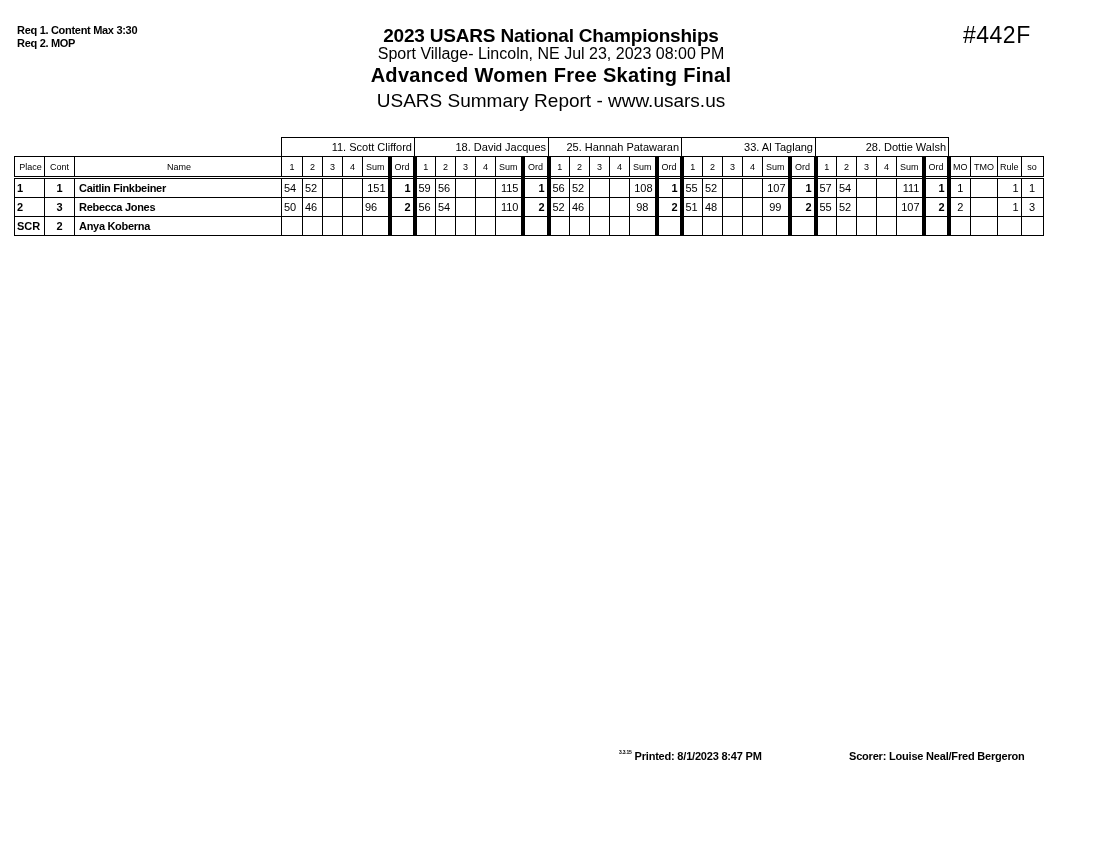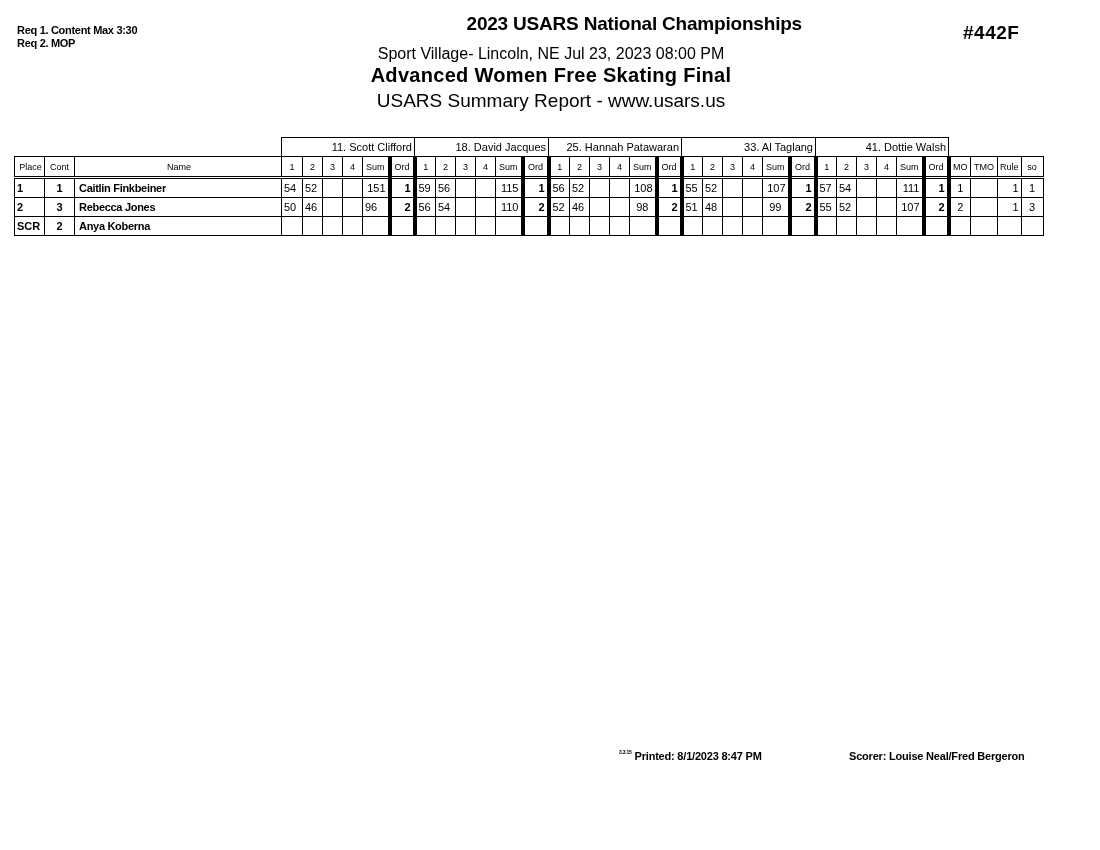--- a/index.html
+++ b/index.html
@@ -1,20 +1,20 @@
 <!DOCTYPE html>
 <html><head>
 <meta charset="utf-8">
 <style>
   html, body { margin:0; padding:0; background:#ffffff; }
   body { width:1100px; height:850px; position:relative; overflow:hidden; font-family:"Liberation Sans", sans-serif; color:#000; }
   .req { position:absolute; left:17px; top:24px; font-size:11px; font-weight:bold; line-height:13px; letter-spacing:-0.3px; }
-  .event-id { position:absolute; left:963px; top:22px; font-size:19px; font-weight:bold; letter-spacing:0.5px; }
+  .event-id { position:absolute; left:963px; top:22px; font-size:23px; font-weight:normal; letter-spacing:0.5px; }
   .hdr { position:absolute; left:300px; width:502px; text-align:center; }
-  .h1 { top:13px; font-size:19px; font-weight:bold; letter-spacing:-0.2px;text-align:right; }
+  .h1 { top:25px; font-size:19px; font-weight:bold; letter-spacing:-0.2px; }
   .h2 { top:45px; font-size:16px; }
   .h3 { top:64px; font-size:20px; font-weight:bold; letter-spacing:0.3px; }
   .h4 { top:90px; font-size:19px; }
 
   table.grid { position:absolute; left:14px; top:137px; border-collapse:collapse; table-layout:fixed; font-size:11px; }
   table.grid td { border:1px solid #000; padding:0 2px; height:18px; white-space:nowrap; overflow:hidden; }
   table.grid td.blank { border:none; }
   tr.judges td.jname { font-size:11px; padding-left:3px;text-align:right; }
   tr.colhdr td { font-size:9px; text-align:center; height:19px; border-bottom:3px double #000; }
   tr.colhdr td.left { text-align:center; padding-left:4px; }
@@ -87,21 +87,21 @@
       <col style="width:22px">
   </colgroup>
 
   <tbody>
       <tr class="judges">
     <td class="blank" colspan="3"></td>
     <td class="jname" colspan="6">11.  Scott Clifford</td>
     <td class="jname" colspan="6">18.  David Jacques</td>
     <td class="jname" colspan="6">25.  Hannah Patawaran</td>
     <td class="jname" colspan="6">33.  Al  Taglang</td>
-    <td class="jname" colspan="6">41.  Dottie Walsh</td>
+    <td class="jname" colspan="6">28.  Dottie Walsh</td>
     <td class="blank" colspan="4"></td>
   </tr>
 
   <tr class="colhdr">
     <td class="left">Place</td>
     <td>Cont</td>
     <td class="left">Name</td>
 
     <td>1</td>
     <td>2</td>

